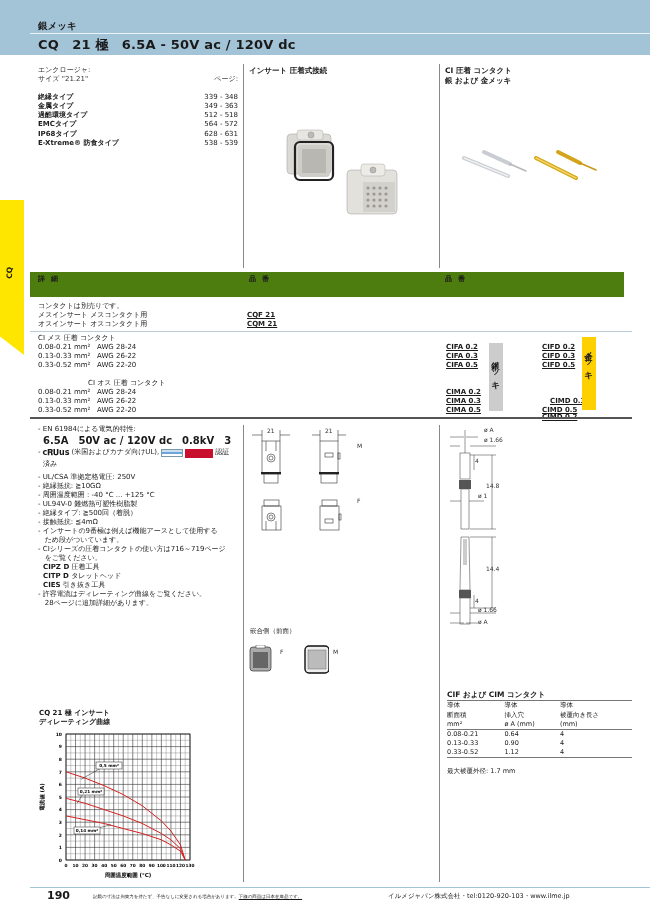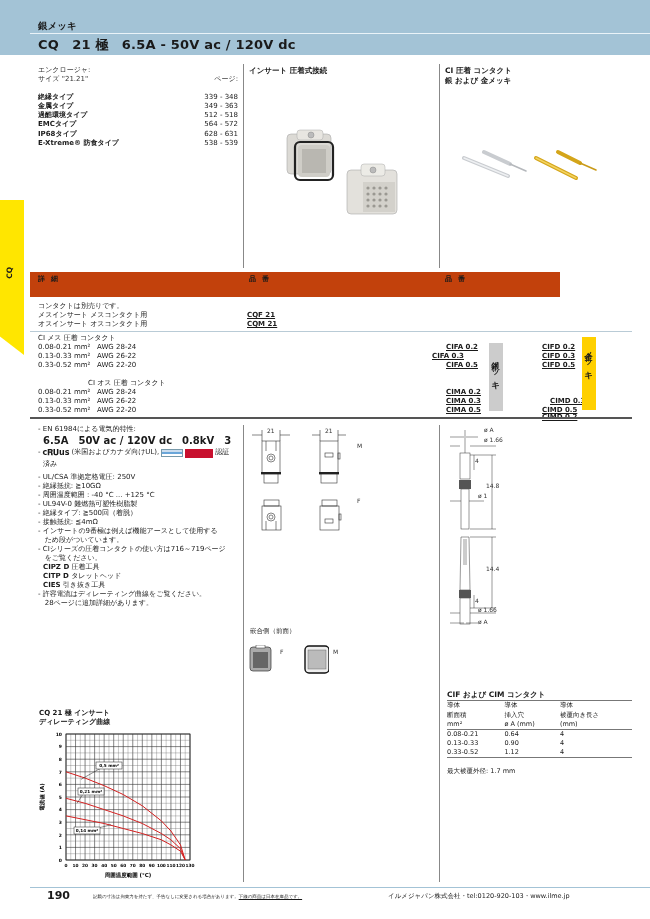--- a/index.html
+++ b/index.html
@@ -19,21 +19,21 @@
   .enc { position: absolute; left: 38px; top: 66px; width: 200px; }
   .enc .row { display: flex; justify-content: space-between; height: 9.3px; }
   .enc .bold { font-weight: bold; }
   .enc .muted { color: #333; }
 
   .col-title { position: absolute; font-size: 7.5px; font-weight: bold; }
 
   .img-insert { position: absolute; left: 285px; top: 128px; }
   .img-contacts { position: absolute; left: 460px; top: 148px; }
 
-  .tab-header { position: absolute; left: 30px; top: 272px; width: 530px; height: 25px; background: #c2410c; }
+  .tab-header { position: absolute; left: 30px; top: 272px; width: 594px; height: 25px; background: #4d7c0f; }
   .tab-header span { position: absolute; top: 3px; font-size: 7px; font-weight: bold; letter-spacing: 6px; }
   .pn { font-weight: bold; text-decoration: underline; }
   .abs { position: absolute; }
   .sep-thin { position: absolute; left: 30px; width: 602px; height: 1px; background: #b9cbd6; }
   .sep-thick { position: absolute; left: 30px; width: 602px; height: 2px; background: #555; }
 
   .plating-silver { position: absolute; left: 489px; top: 343px; width: 14px; height: 68px; background: #cccccc; }
   .plating-gold { position: absolute; left: 582px; top: 337px; width: 14px; height: 73px; background: #ffd000; }
   .plating-silver span, .plating-gold span { position: absolute; left: 1px; writing-mode: vertical-rl; font-size: 8.5px; font-weight: bold; }
 
@@ -190,21 +190,21 @@
 
 <div class="sep-thin" style="top:331px;"></div>
 
 <div class="abs" style="left:38px; top:334px;">CI メス 圧着 コンタクト</div>
 <div class="abs" style="left:38px; top:343px;">0.08-0.21 mm²</div>
 <div class="abs" style="left:97px; top:343px;">AWG 28-24</div>
 <a class="abs pn" style="left:446px; top:343px;">CIFA 0.2</a>
 <a class="abs pn" style="left:542px; top:343px;">CIFD 0.2</a>
 <div class="abs" style="left:38px; top:352px;">0.13-0.33 mm²</div>
 <div class="abs" style="left:97px; top:352px;">AWG 26-22</div>
-<a class="abs pn" style="left:432px; top:352px;">CIFA 0.3</a>
+<a class="abs pn" style="left:446px; top:352px;">CIFA 0.3</a>
 <a class="abs pn" style="left:542px; top:352px;">CIFD 0.3</a>
 <div class="abs" style="left:38px; top:361px;">0.33-0.52 mm²</div>
 <div class="abs" style="left:97px; top:361px;">AWG 22-20</div>
 <a class="abs pn" style="left:446px; top:361px;">CIFA 0.5</a>
 <a class="abs pn" style="left:542px; top:361px;">CIFD 0.5</a>
 
 <div class="abs" style="left:54px; top:379px;margin-left:34px;">CI オス 圧着 コンタクト</div>
 <div class="abs" style="left:38px; top:388px;">0.08-0.21 mm²</div>
 <div class="abs" style="left:97px; top:388px;">AWG 28-24</div>
 <a class="abs pn" style="left:446px; top:388px;">CIMA 0.2</a>

